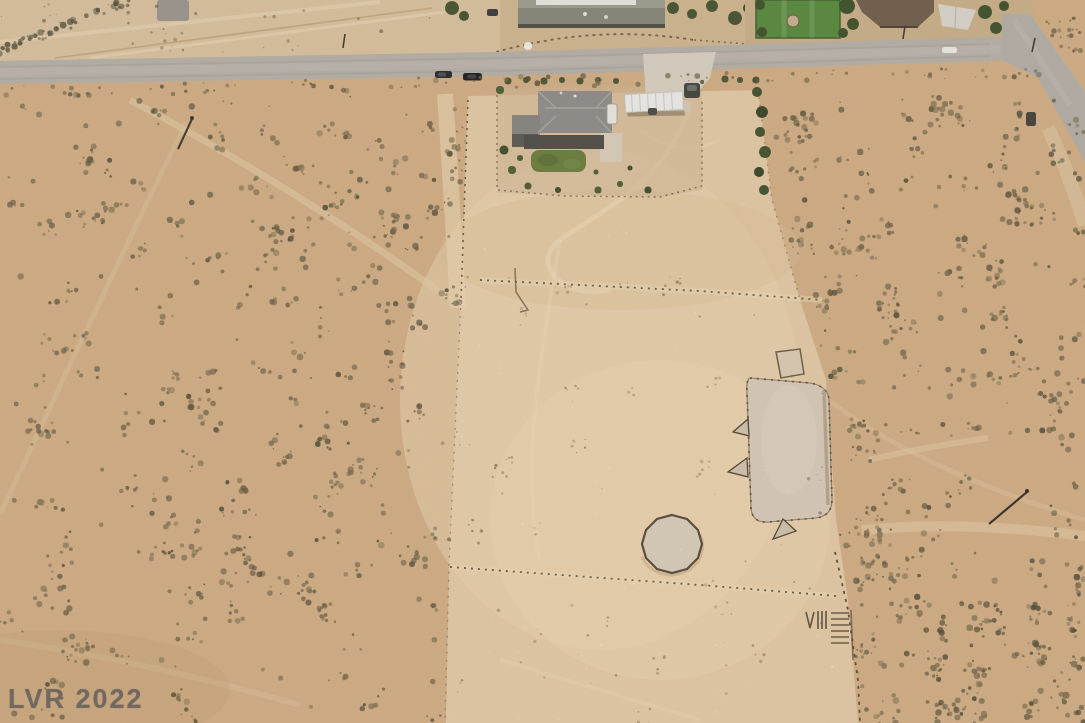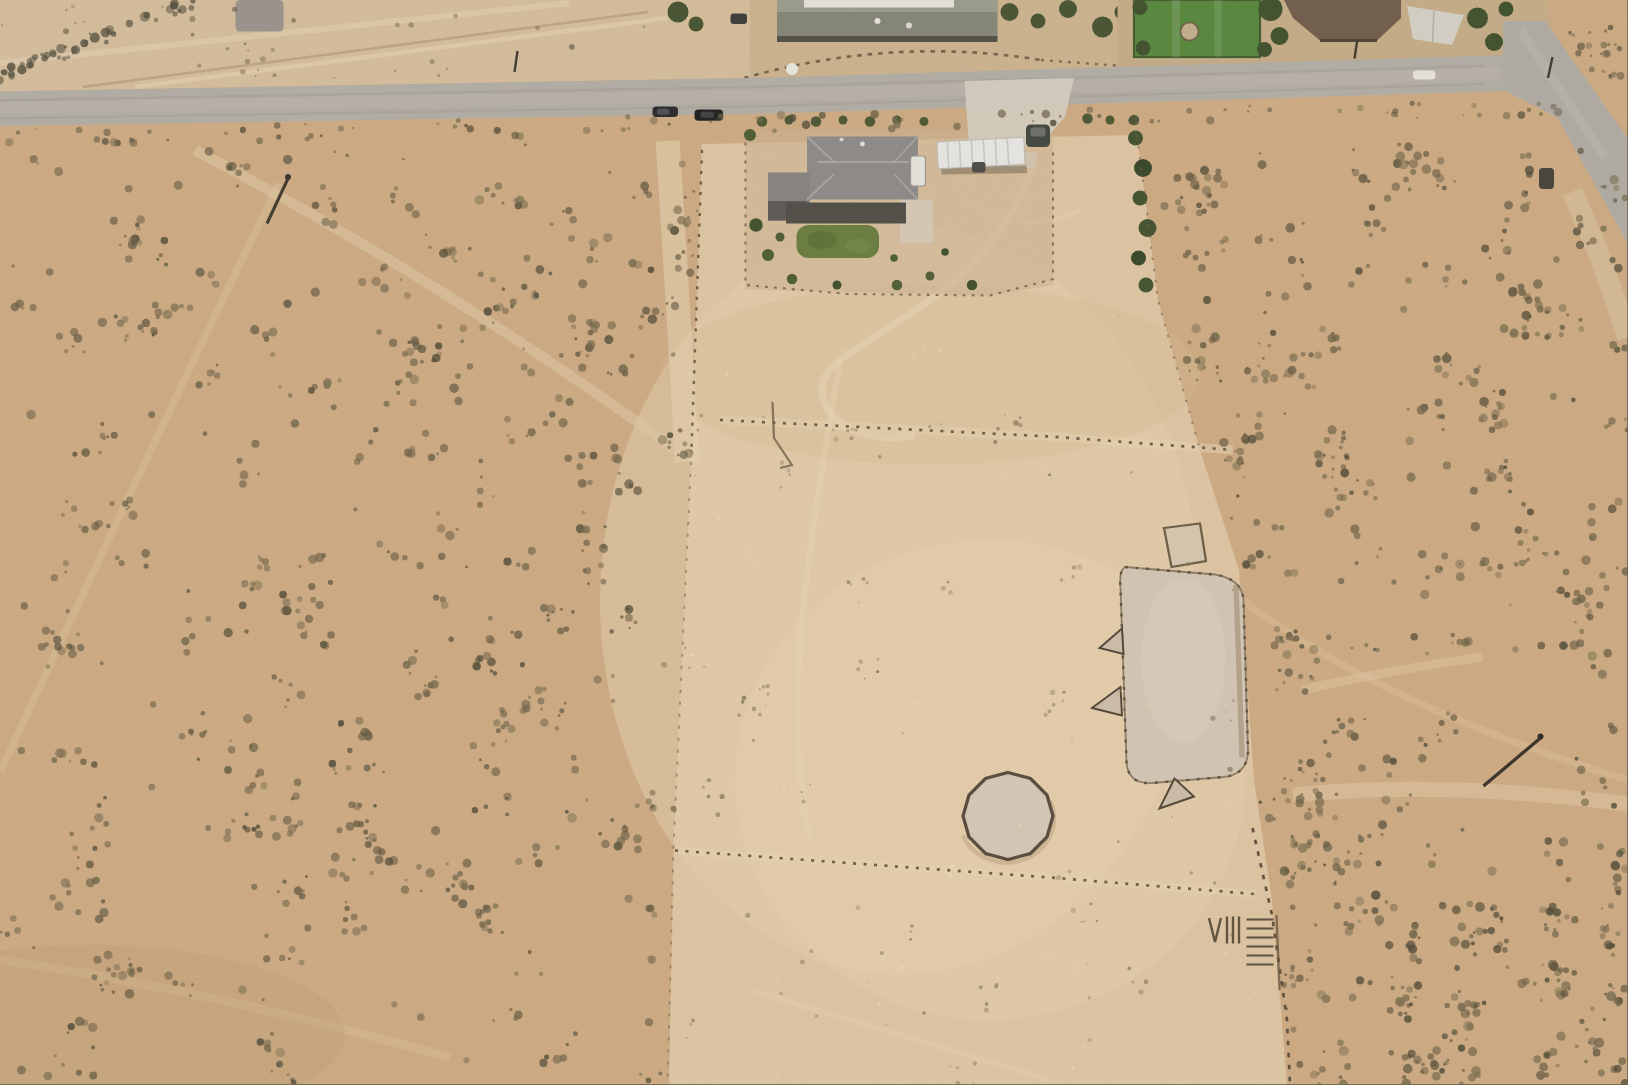--- a/index.html
+++ b/index.html
@@ -2243,13 +2243,14 @@
         <circle cx="480.5" cy="77.6" r="2.01" fill="#6a5e44" opacity="0.69"></circle>
         <circle cx="76.1" cy="94.9" r="2.89" fill="#7d6f50" opacity="0.59"></circle>
         <circle cx="583.1" cy="76.1" r="2.81" fill="#6a5e44" opacity="0.78"></circle>
         <circle cx="688.7" cy="80.7" r="0.80" fill="#6a5e44" opacity="0.44"></circle>
         <circle cx="6.2" cy="94.9" r="2.70" fill="#6a5e44" opacity="0.48"></circle>
       </g>
 
   <rect x="0" y="0" width="1085" height="723" filter="url(#grain)" opacity=".07"></rect>
 </svg>
 
+<div id="watermark">LVR 2022</div>
 </div>
 
 </body></html>

